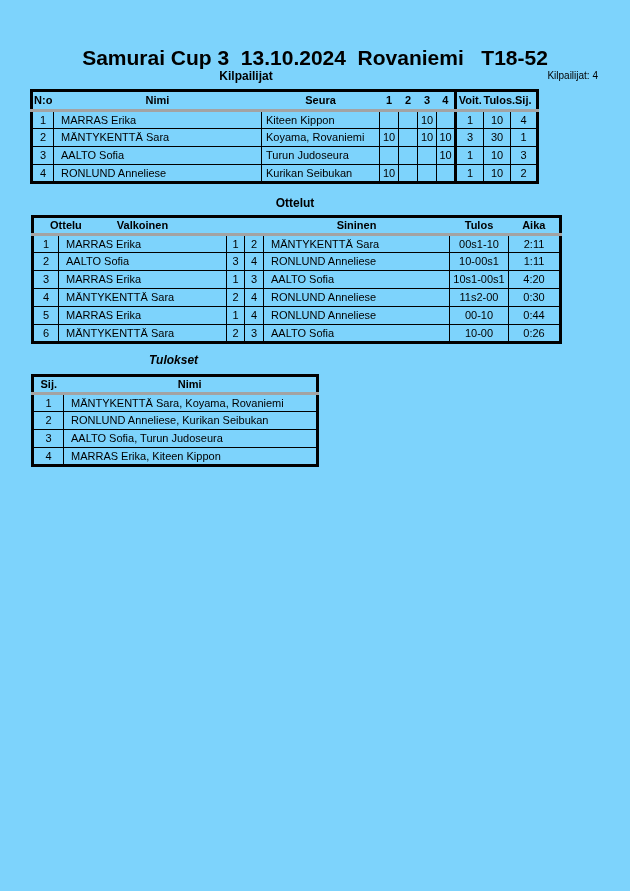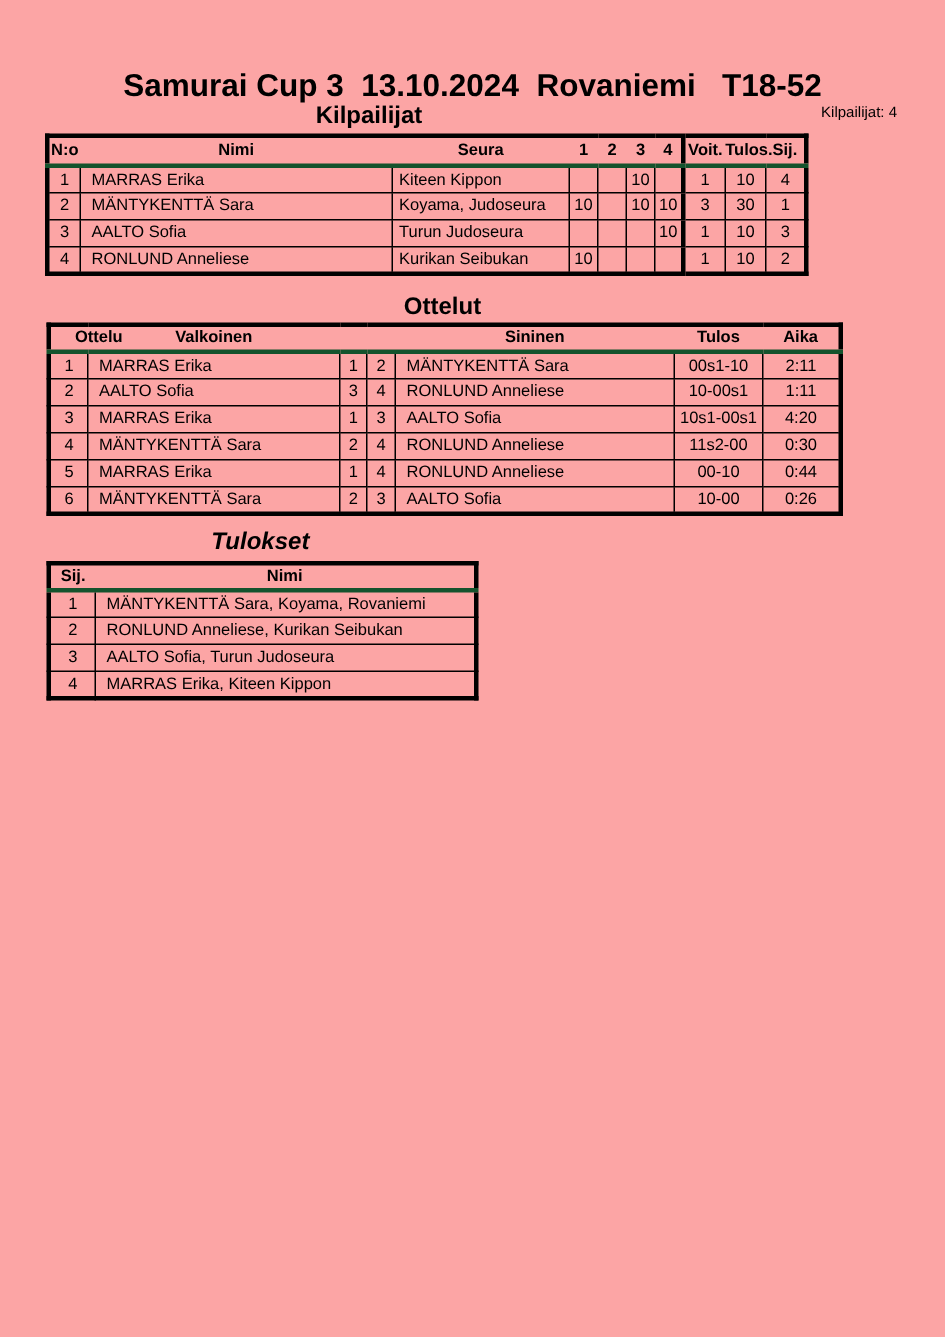--- a/index.html
+++ b/index.html
@@ -1,46 +1,46 @@
 <!DOCTYPE html>
 <html><head>
 <meta charset="utf-8">
 <style>
   html,body{margin:0;padding:0;}
   body{
     width:630px;height:891px;background:#ffffff;color:#000;
     font-family:"Liberation Sans", sans-serif;
     -webkit-font-smoothing:antialiased;
   }
-  .page{position:relative;width:630px;height:891px;background:#fca5a5;overflow:hidden;}
+  .page{position:relative;width:630px;height:891px;background:#7dd3fc;overflow:hidden;}
 
   .main-title{
     position:absolute;top:46px;left:0;width:630px;text-align:center;
     font-size:21px;font-weight:bold;white-space:pre;
   }
   .section-title{
-    position:absolute;font-size:16px;font-weight:bold;text-align:center;white-space:nowrap;
+    position:absolute;font-size:12px;font-weight:bold;text-align:center;white-space:nowrap;
   }
   .sub-kilpailijat{top:69px;left:30px;width:432px;}
   .sub-ottelut{top:196px;left:31px;width:528px;}
   .sub-tulokset{top:353px;left:31px;width:285px;font-style:italic;}
   .count-label{
     position:absolute;top:70px;right:32px;font-size:10px;white-space:nowrap;
   }
 
   table{
     border-collapse:collapse;table-layout:fixed;position:absolute;
     border:3px solid #000;font-size:11px;
   }
   td,th{
     border:1.5px solid #000;white-space:nowrap;overflow:hidden;
     padding:0;vertical-align:middle;line-height:1;
   }
   th{
-    border-left:none;border-right:none;border-bottom:3px solid #14532d;
+    border-left:none;border-right:none;border-bottom:3px solid #a3a3a3;
     font-weight:bold;text-align:center;overflow:visible;
   }
   .t1{left:30px;top:89px;width:506px;}
   .t2{left:31px;top:215px;width:528px;}
   .t3{left:31px;top:374px;width:285px;}
   .t1 thead tr{height:20px;}
   .t2 thead tr,.t3 thead tr{height:18px;}
   tbody tr{height:18px;}
   .c{text-align:center;}
   .l{text-align:left;}
@@ -95,21 +95,21 @@
         <td class="c"></td>
         <td class="c">10</td>
         <td class="c"></td>
         <td class="c thick-left">1</td>
         <td class="c">10</td>
         <td class="c">4</td>
       </tr>
       <tr>
         <td class="c">2</td>
         <td class="l pad7">MÄNTYKENTTÄ Sara</td>
-        <td class="l pad4">Koyama, Judoseura</td>
+        <td class="l pad4">Koyama, Rovaniemi</td>
         <td class="c">10</td>
         <td class="c"></td>
         <td class="c">10</td>
         <td class="c">10</td>
         <td class="c thick-left">3</td>
         <td class="c">30</td>
         <td class="c">1</td>
       </tr>
       <tr>
         <td class="c">3</td>

